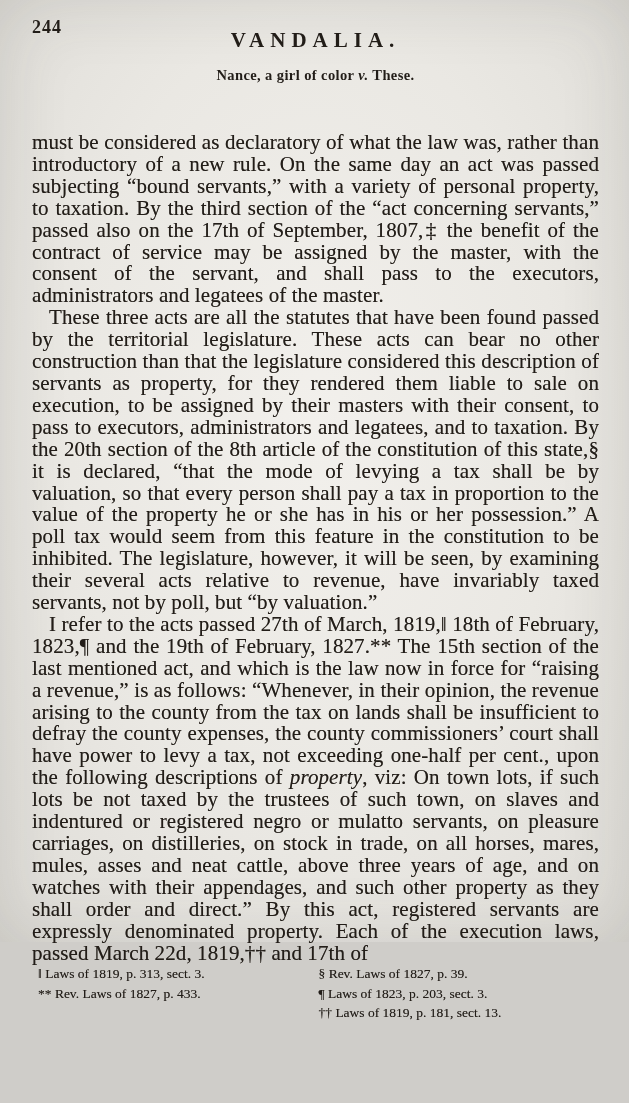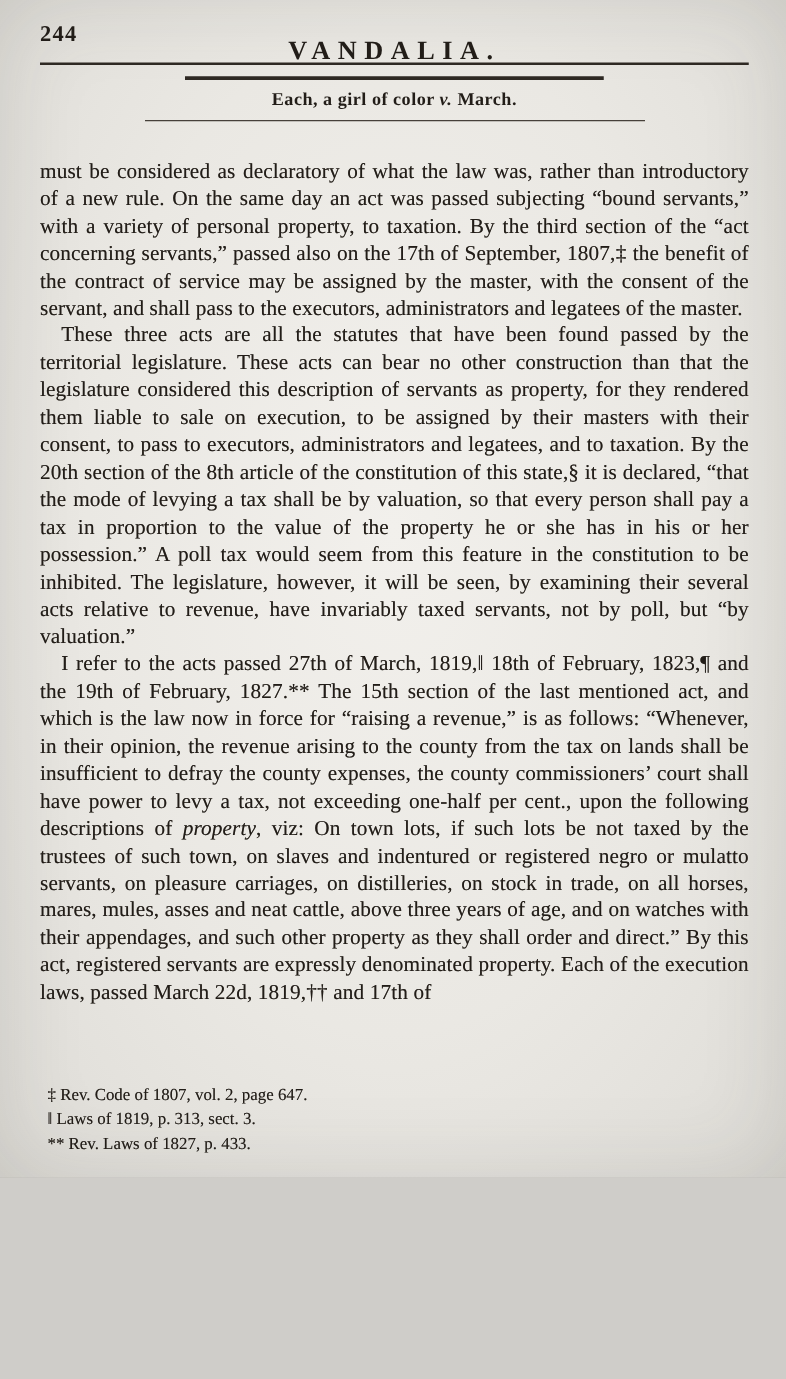--- a/index.html
+++ b/index.html
@@ -29,22 +29,22 @@
   .rule { background: #2e2923; }
   .rule-full  { height: 2px; margin-top: 4px; }
   .rule-thick { height: 3px; width: 335px; margin: 9px auto 0; }
   .rule-thin  { height: 1px; width: 400px; margin: 7px auto 0; background: #46403a; }
   .case-title {
     text-align: center; margin-top: 8px;
     font-size: 14.5px; font-weight: bold; letter-spacing: 0.4px;
   }
   .case-title em { font-style: italic; }
   .body-text {
-    margin-top: 29px;
-    font-size: 17px; line-height: 21.9px;
+    margin-top: 41px;
+    font-size: 21px; line-height: 21.9px;
     text-align: justify; letter-spacing: 0.1px;
     text-shadow: 0 0 0.4px rgba(34, 29, 24, 0.55);
   }
   .para { margin: 0; }
   .indent { text-indent: 17px; }
   .para em { }
   .footnotes {
     margin-top: auto;
     display: flex;
     font-size: 13.5px; line-height: 19.5px;
@@ -60,31 +60,35 @@
 <div class="page">
 
   <div class="header">
     <span class="page-number">244</span>
     <h1 class="running-head">VANDALIA.</h1>
   </div>
 
   <div class="rule rule-full"></div>
   <div class="rule rule-thick"></div>
 
-  <div class="case-title"><span>Each, a girl of color </span><em>v.</em><span> March.</span></div>
+  <div class="case-title"><span>Nance, a girl of color </span><em>v.</em><span> These.</span></div>
 
   <div class="rule rule-thin"></div>
 
   <div class="body-text">
     <p class="para">must be considered as declaratory of what the law was, rather than introductory of a new rule.  On the same day an act was passed subjecting “bound servants,” with a variety of personal property, to taxation.  By the third section of the “act concerning servants,” passed also on the 17th of September, 1807,‡ the benefit of the contract of service may be assigned by the master, with the consent of the servant, and shall pass to the executors, administrators and legatees of the master.</p>
     <p class="para indent">These three acts are all the statutes that have been found passed by the territorial legislature.  These acts can bear no other construction than that the legislature considered this description of servants as property, for they rendered them liable to sale on execution, to be assigned by their masters with their consent, to pass to executors, administrators and legatees, and to taxation.  By the 20th section of the 8th article of the constitution of this state,§ it is declared, “that the mode of levying a tax shall be by valuation, so that every person shall pay a tax in proportion to the value of the property he or she has in his or her possession.”  A poll tax would seem from this feature in the constitution to be inhibited.  The legislature, however, it will be seen, by examining their several acts relative to revenue, have invariably taxed servants, not by poll, but “by valuation.”</p>
     <p class="para indent"><span>I refer to the acts passed 27th of March, 1819,‖ 18th of February, 1823,¶ and the 19th of February, 1827.**  The 15th section of the last mentioned act, and which is the law now in force for “raising a revenue,” is as follows:  “Whenever, in their opinion, the revenue arising to the county from the tax on lands shall be insufficient to defray the county expenses, the county commissioners’ court shall have power to levy a tax, not exceeding one-half per cent., upon the following descriptions of </span><em>property</em><span>, viz: On town lots, if such lots be not taxed by the trustees of such town, on slaves and indentured or registered negro or mulatto servants, on pleasure carriages, on distilleries, on stock in trade, on all horses, mares, mules, asses and neat cattle, above three years of age, and on watches with their appendages, and such other property as they shall order and direct.”  By this act, registered servants are expressly denominated property.  Each of the execution laws, passed March 22d, 1819,†† and 17th of</span></p>
   </div>
 
   <div class="footnotes">
     <div class="fn-col">
-      <div class="fn">‡ Rev. Code of 1807, vol. 2, page 647.</div>
       <div class="fn">‖ Laws of 1819, p. 313, sect. 3.</div>
       <div class="fn">** Rev. Laws of 1827, p. 433.</div>
+    </div>
+    <div class="fn-col">
+      <div class="fn">§ Rev. Laws of 1827, p. 39.</div>
+      <div class="fn">¶ Laws of 1823, p. 203, sect. 3.</div>
+      <div class="fn">†† Laws of 1819, p. 181, sect. 13.</div>
     </div>
   </div>
 
 </div>
 
 </body></html>

